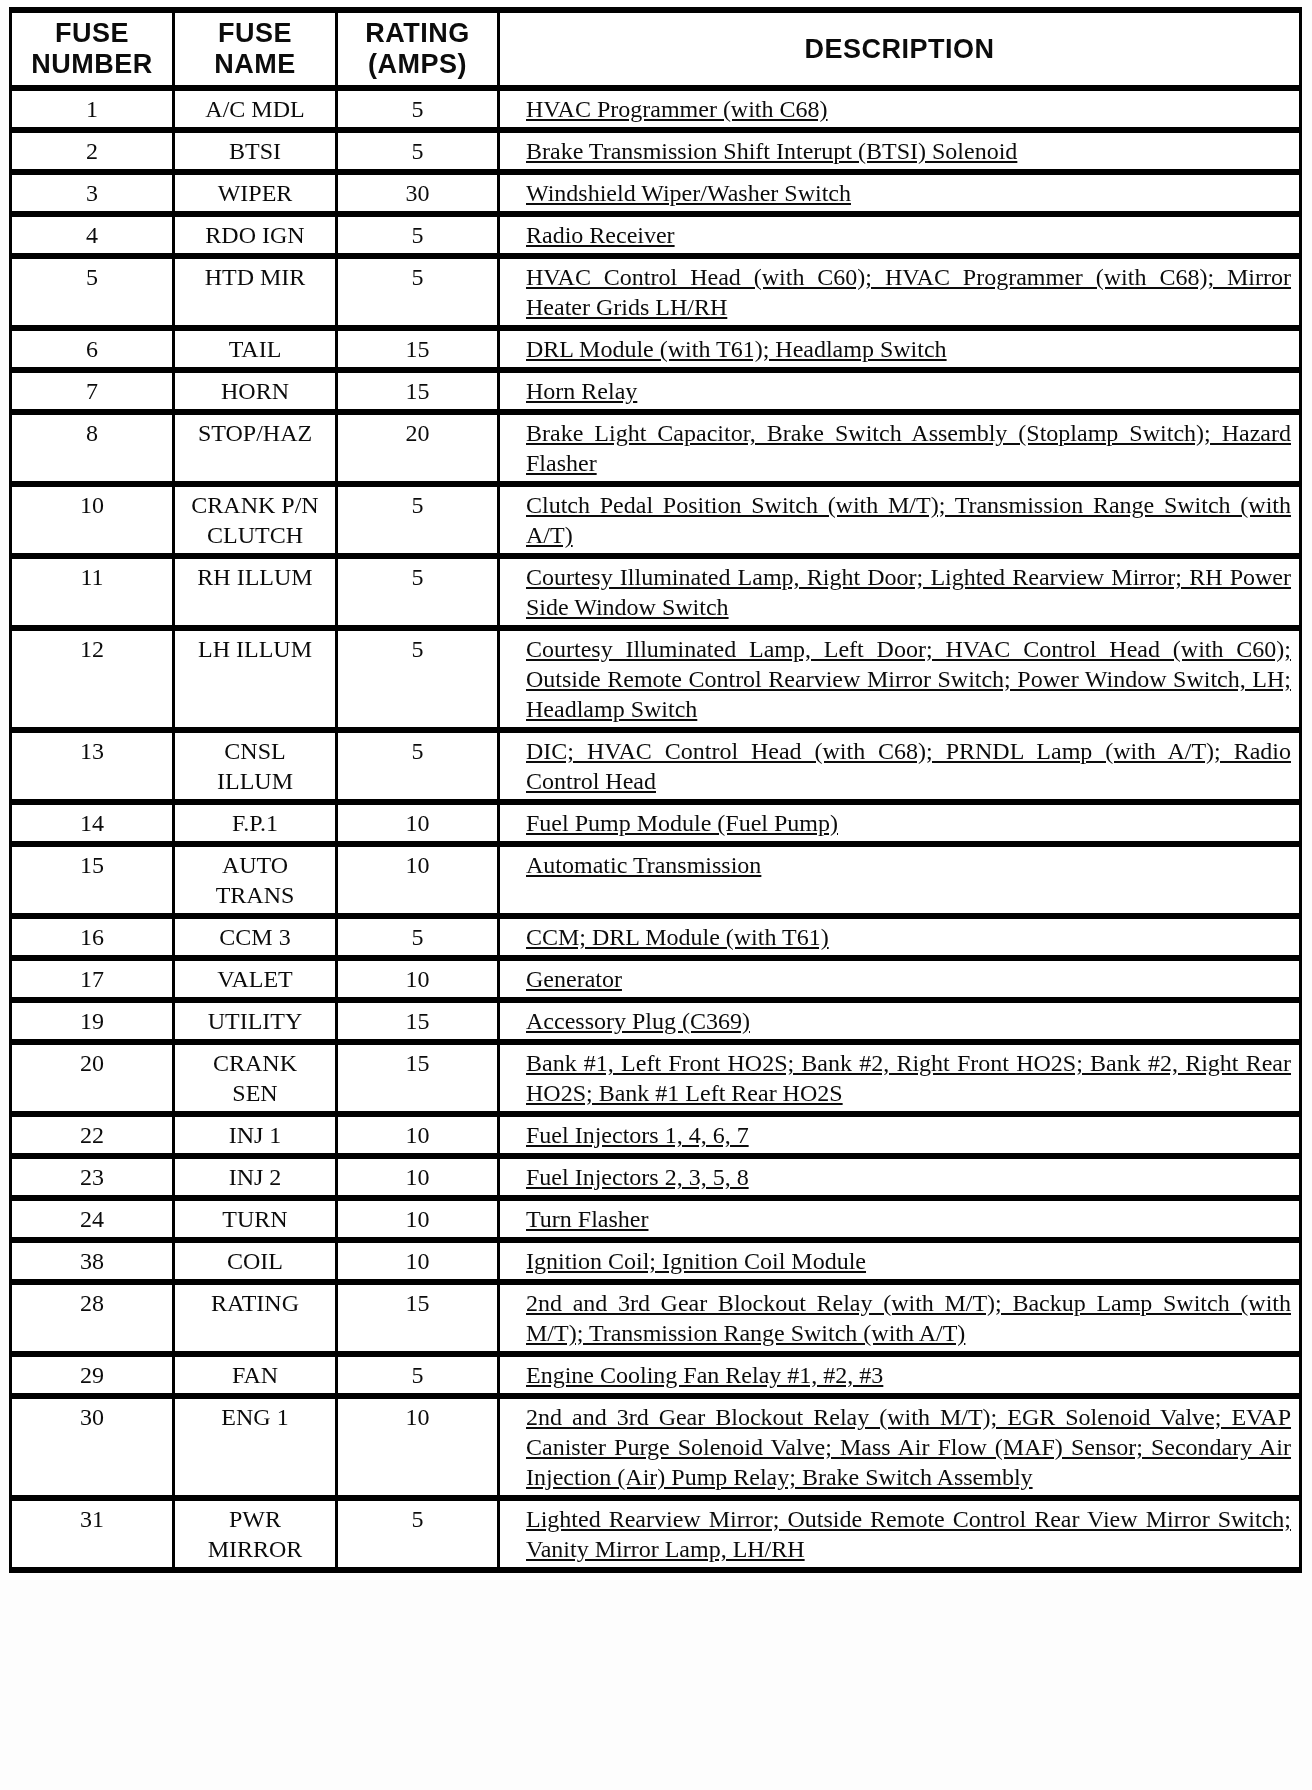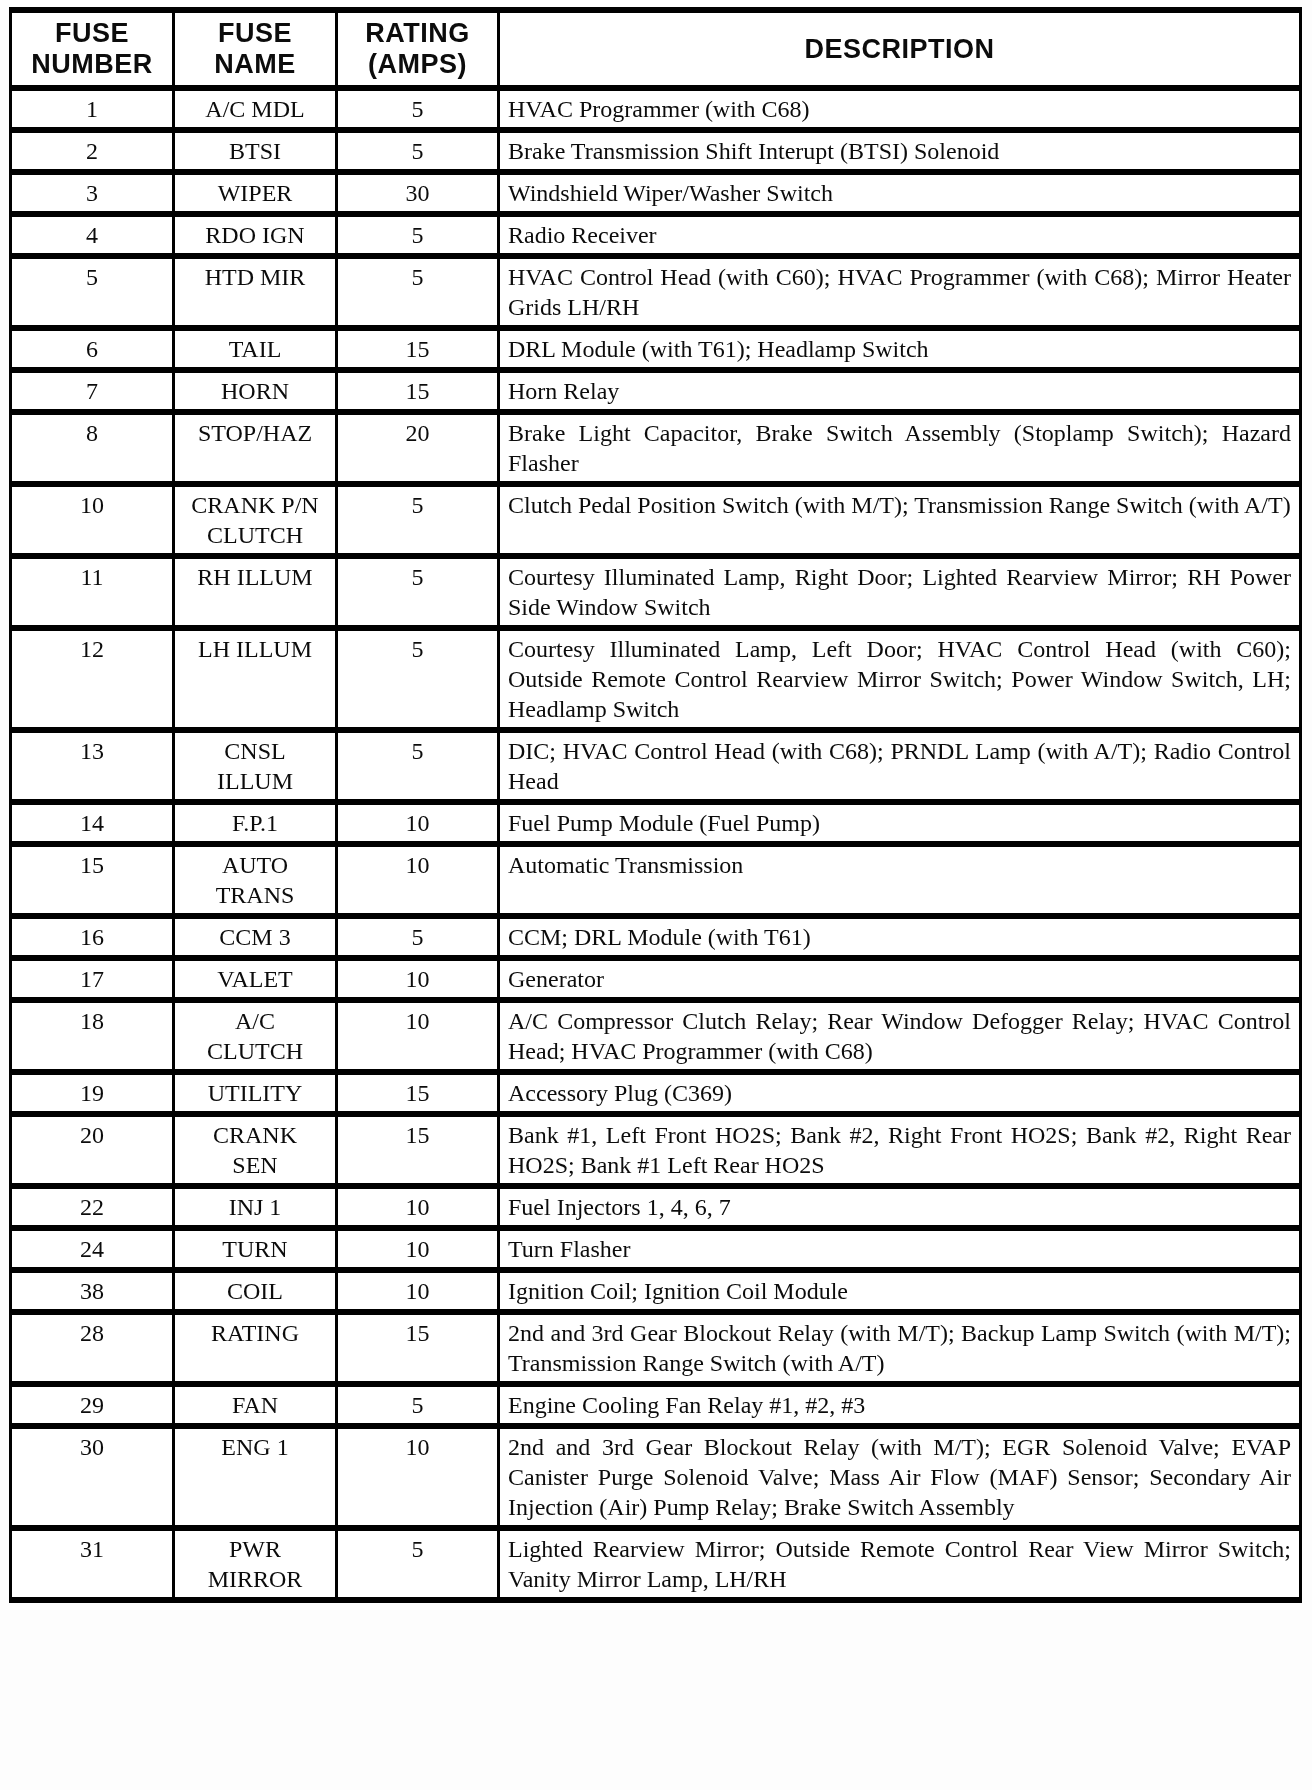--- a/index.html
+++ b/index.html
@@ -51,22 +51,23 @@
     vertical-align: top;
     padding: 3px 4px;
   }
   td.c-num, td.c-rating { text-align: center; }
   td.c-name {
     text-align: center;
     white-space: pre-line;
   }
   td.c-desc {
     text-align: justify;
-    padding-left: 8px;
+    padding-left: 26px;
     padding-right: 8px;
+    text-decoration: underline;
   }
 </style>
 </head>
 <body>
 
 <div class="page">
   <table class="fuse-table">
     <colgroup>
       <col class="col-num">
       <col class="col-name">
@@ -193,27 +194,20 @@
     <td class="c-desc">CCM; DRL Module (with T61)</td>
   </tr>
 
   <tr>
     <td class="c-num">17</td>
     <td class="c-name">VALET</td>
     <td class="c-rating">10</td>
     <td class="c-desc">Generator</td>
   </tr>
 
-  <tr>
-    <td class="c-num">18</td>
-    <td class="c-name">A/C
-CLUTCH</td>
-    <td class="c-rating">10</td>
-    <td class="c-desc">A/C Compressor Clutch Relay; Rear Window Defogger Relay; HVAC Control Head; HVAC Programmer (with C68)</td>
-  </tr>
 
   <tr>
     <td class="c-num">19</td>
     <td class="c-name">UTILITY</td>
     <td class="c-rating">15</td>
     <td class="c-desc">Accessory Plug (C369)</td>
   </tr>
 
   <tr>
     <td class="c-num">20</td>
@@ -224,20 +218,26 @@
   </tr>
 
 
   <tr>
     <td class="c-num">22</td>
     <td class="c-name">INJ 1</td>
     <td class="c-rating">10</td>
     <td class="c-desc">Fuel Injectors 1, 4, 6, 7</td>
   </tr>
 
+  <tr>
+    <td class="c-num">23</td>
+    <td class="c-name">INJ 2</td>
+    <td class="c-rating">10</td>
+    <td class="c-desc">Fuel Injectors 2, 3, 5, 8</td>
+  </tr>
 
   <tr>
     <td class="c-num">24</td>
     <td class="c-name">TURN</td>
     <td class="c-rating">10</td>
     <td class="c-desc">Turn Flasher</td>
   </tr>
 
   <tr>
     <td class="c-num">38</td>

